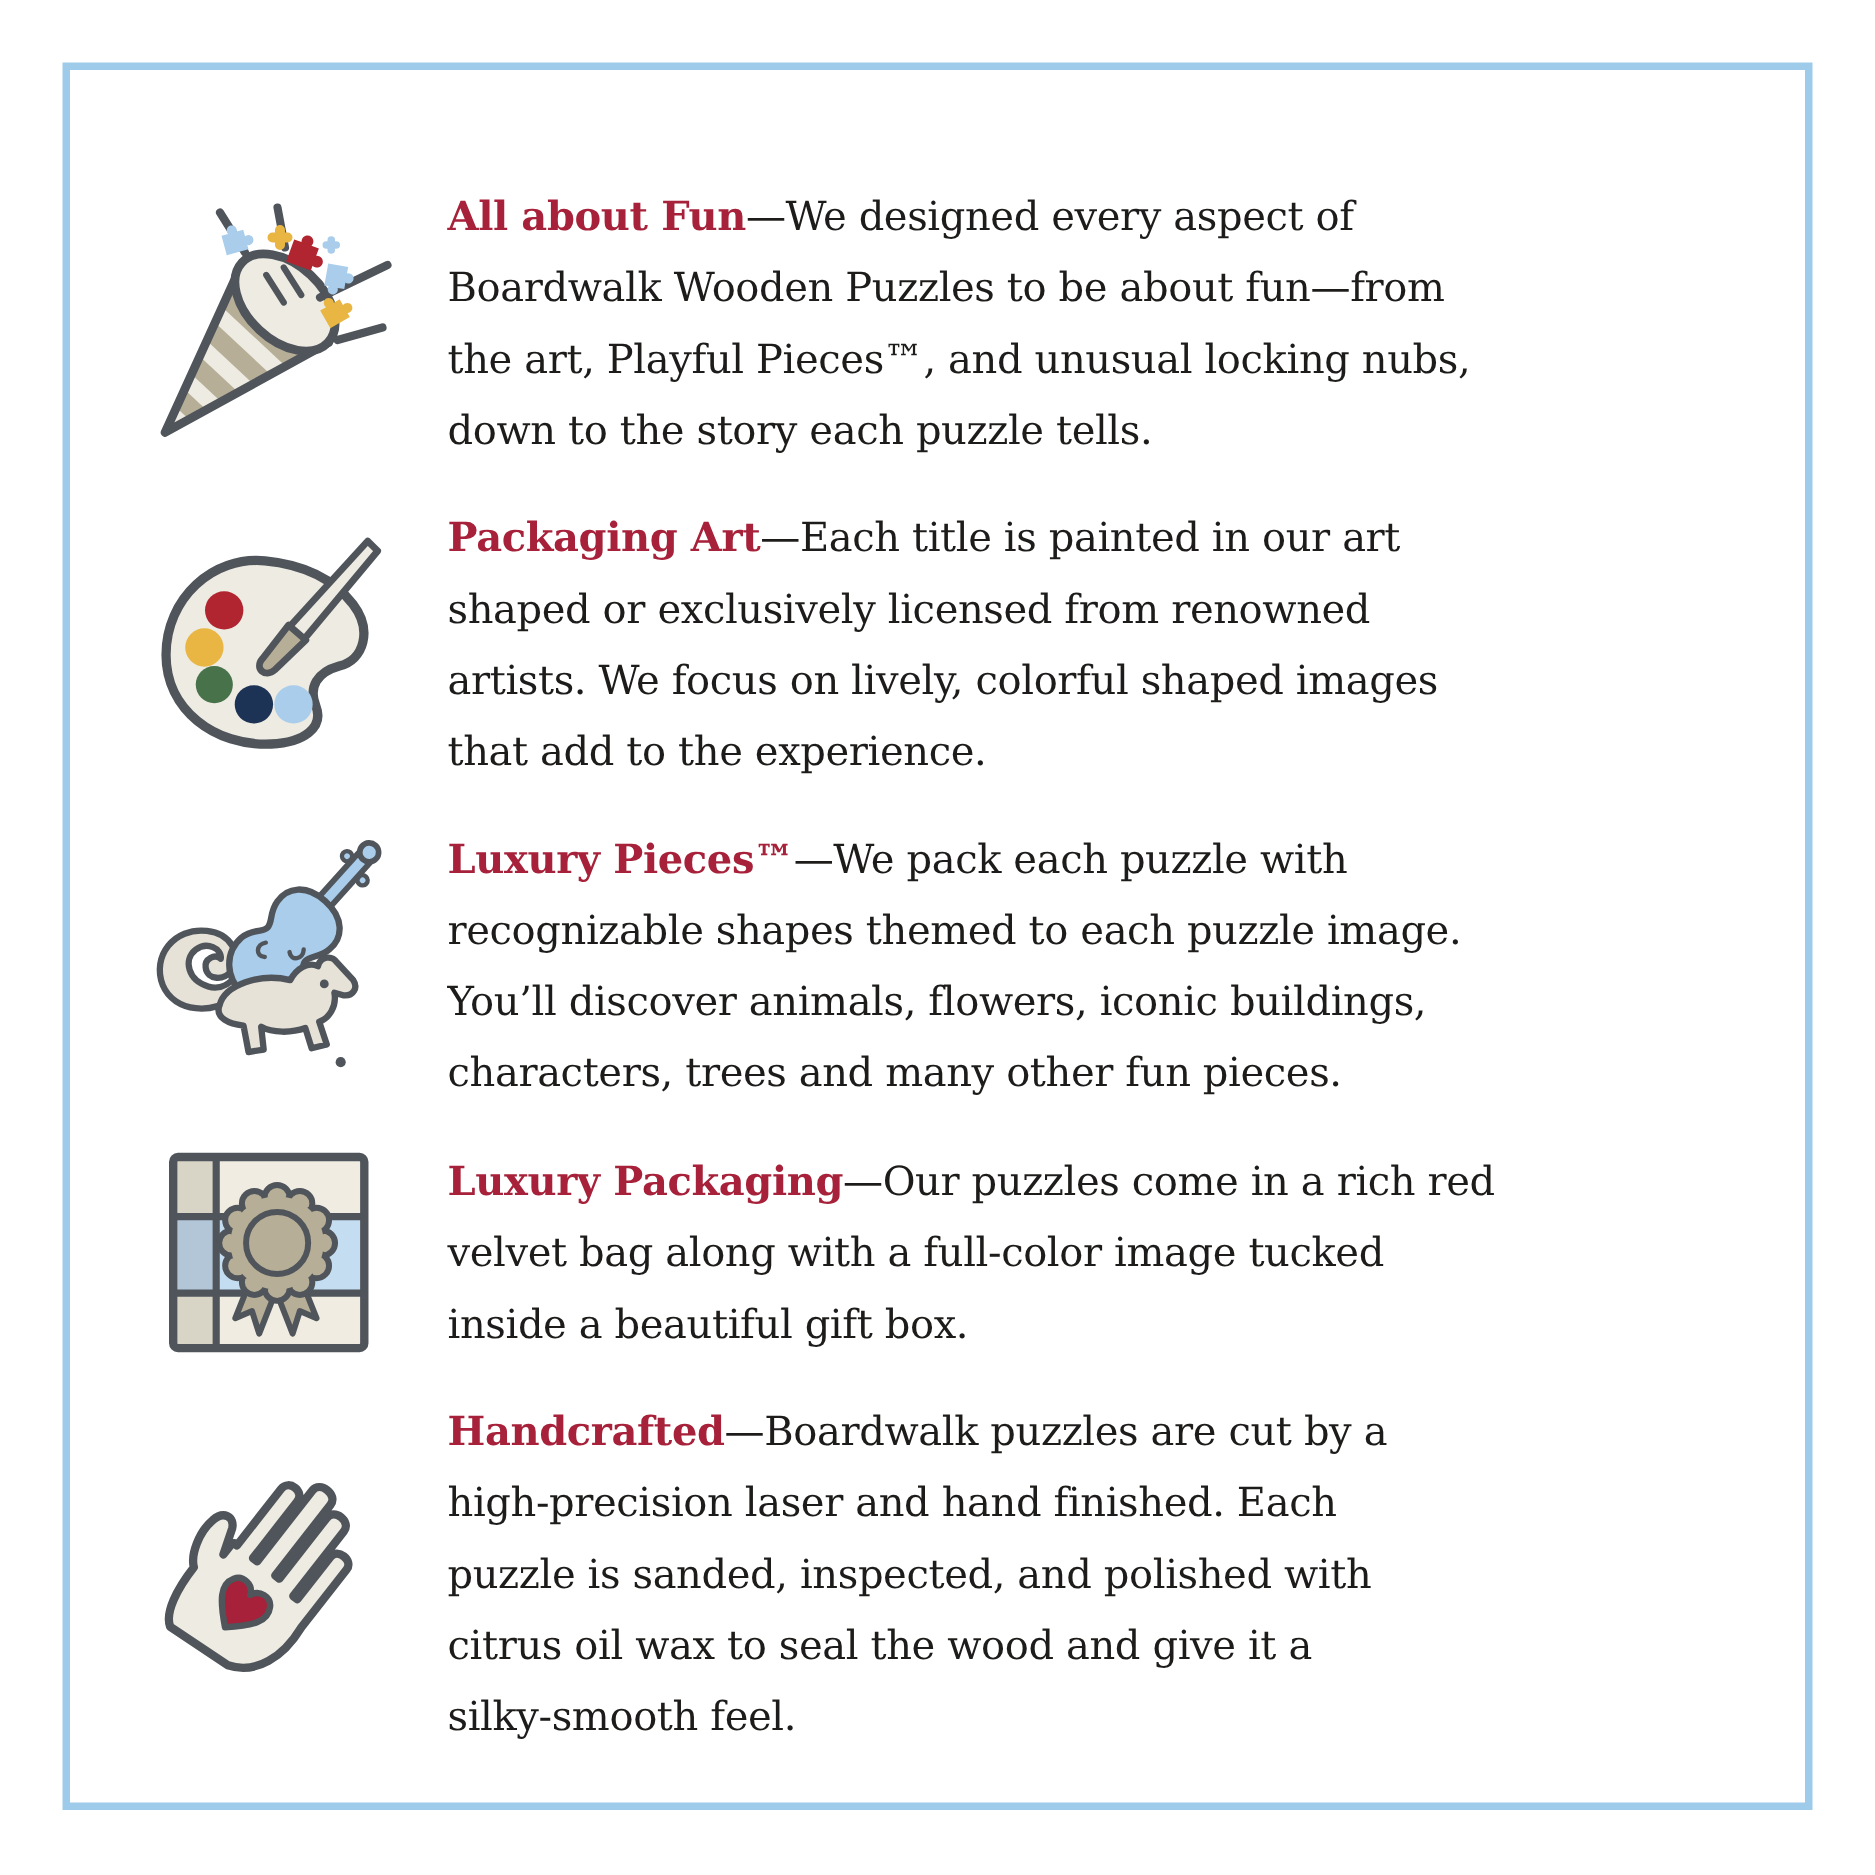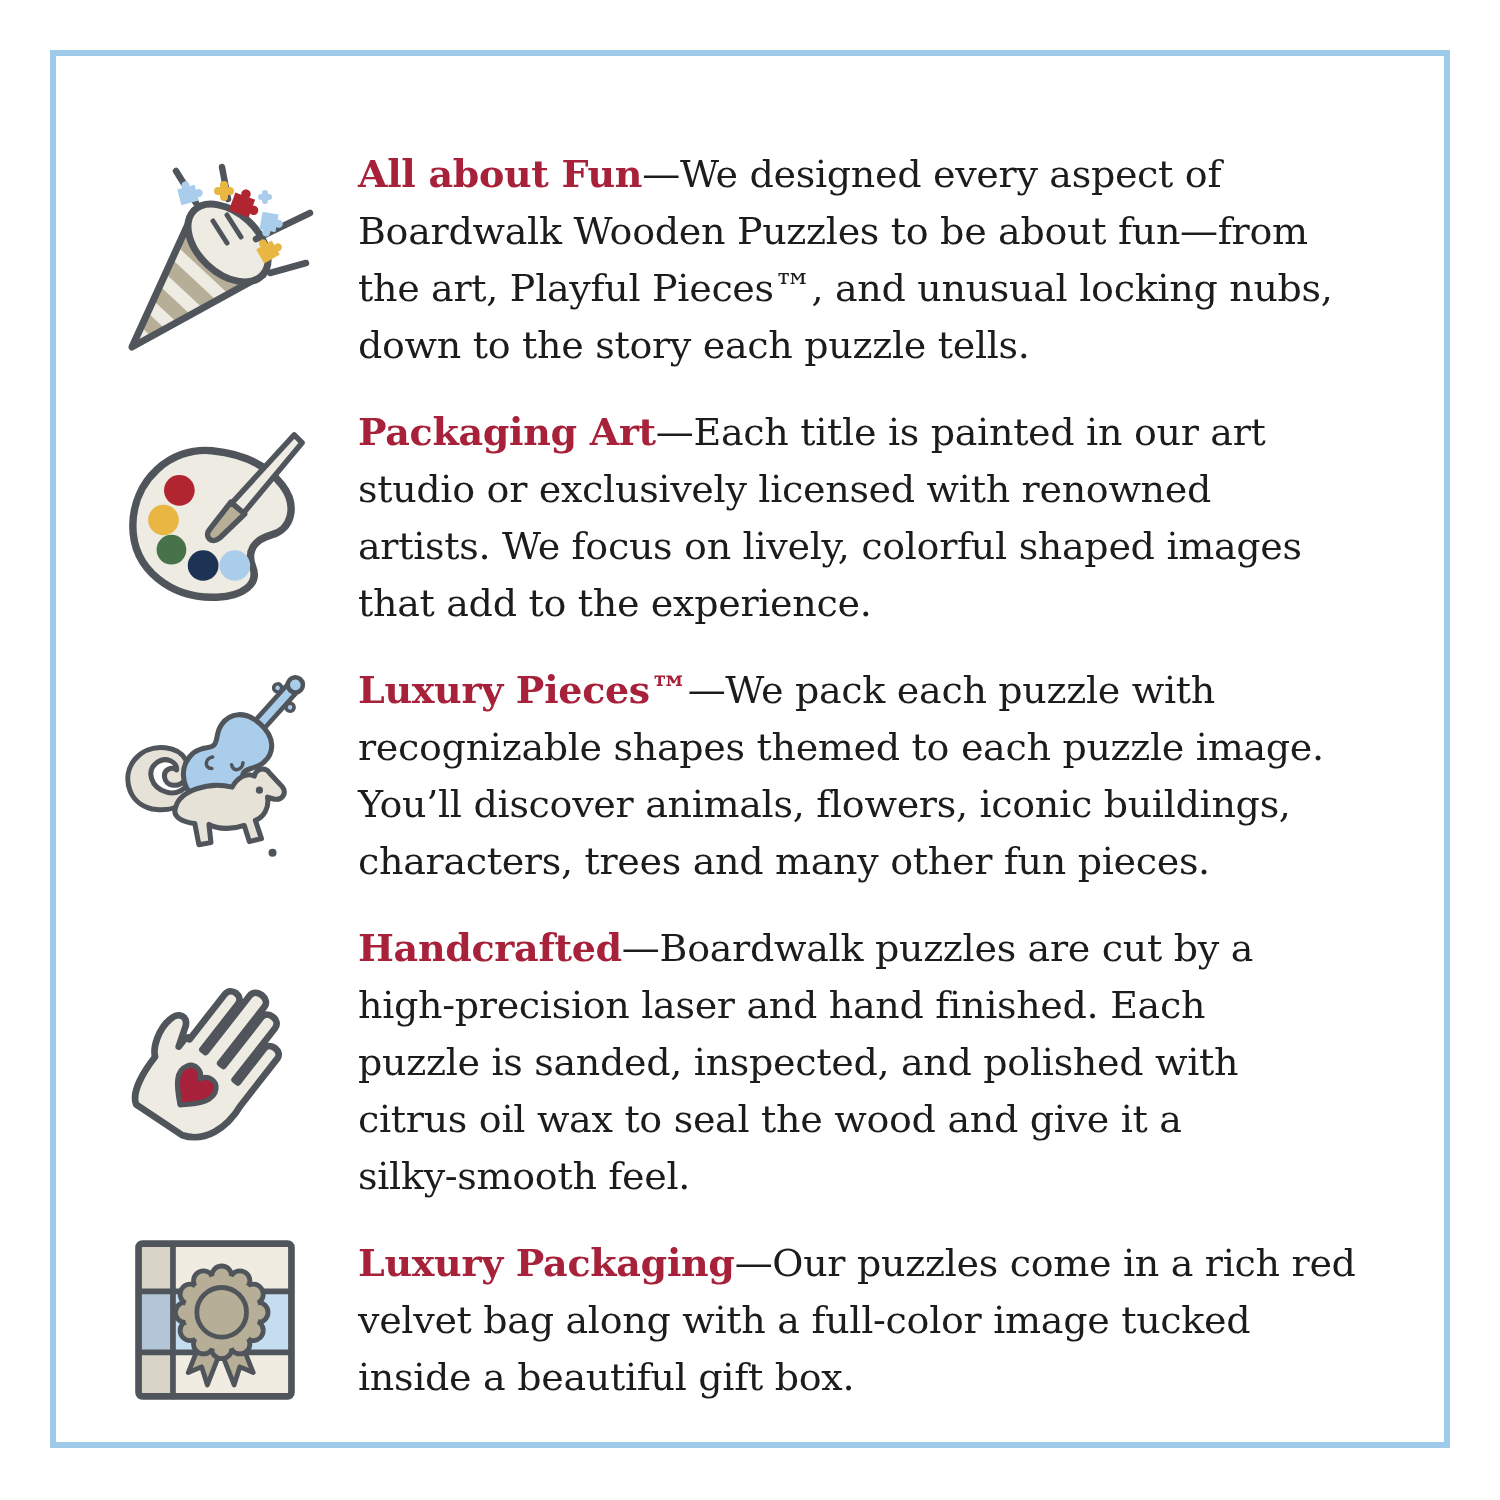--- a/index.html
+++ b/index.html
@@ -6,21 +6,21 @@
     --border:#9ECBEA; --ink:#50555B; --text:#1D1C1A; --red:#A62139; --red2:#B0252F;
     --cream:#EDEBE2; --beige:#E6E2D8; --tan:#B6AE96; --lblue:#A9CDEB; --gold:#E9B644;
     --green:#47724A; --navy:#1D3355; --cell:#F0ECE2; --strip:#D8D4C6; --stripblue:#B3C6D8; --band:#C4DDF0;
   }
   html,body{margin:0;padding:0;background:#ffffff;}
   body{width:1500px;height:1500px;position:relative;font-family:"DejaVu Serif","Liberation Serif",serif;}
   .frame{position:absolute;left:50px;top:50px;right:50px;bottom:52px;border:6px solid var(--border);box-sizing:border-box;}
   .list{position:absolute;left:90px;top:145px;right:78px;}
   .feature{display:flex;align-items:center;margin-bottom:29px;}
   .icon-cell{flex:0 0 250px;display:flex;justify-content:center;align-items:center;}
-  .text-cell{flex:1;margin-left:18px;font-size:38px;line-height:57px;letter-spacing:-0.3px;color:var(--text);}
+  .text-cell{flex:1;margin-left:18px;font-size:32px;line-height:57px;letter-spacing:-0.3px;color:var(--text);}
   .title{color:var(--red);font-weight:700;}
   .body{white-space:pre-line;}
   svg .ln{stroke:var(--ink);stroke-linecap:round;stroke-linejoin:round;fill:none;}
   svg .f-cream{fill:var(--cream);} svg .f-beige{fill:var(--beige);} svg .f-tan{fill:var(--tan);}
   svg .f-blue{fill:var(--lblue);} svg .f-gold{fill:var(--gold);} svg .f-red{fill:var(--red2);}
   svg .f-green{fill:var(--green);} svg .f-navy{fill:var(--navy);} svg .f-ink{fill:var(--ink);}
   svg .f-cell{fill:var(--cell);} svg .f-strip{fill:var(--strip);} svg .f-stripblue{fill:var(--stripblue);} svg .f-band{fill:var(--band);}
   svg .f-heart{fill:var(--red);}
 </style>
 </head>
@@ -74,21 +74,21 @@
         <circle cx="48" cy="102" r="15.5" class="f-gold"></circle>
         <circle cx="56" cy="132" r="15" class="f-green"></circle>
         <circle cx="88" cy="148" r="15.5" class="f-navy"></circle>
         <circle cx="120" cy="148" r="15.5" class="f-blue"></circle>
         <path d="M180,16 L188,24 L128,96 L116,86 Z" class="f-cream ln" stroke-width="5.5"></path>
         <path d="M116,84 L130,96 L105,120 C97,127 88,119 95,111 Z" class="f-tan ln" stroke-width="5.5"></path>
       </svg>
     </div>
     <div class="text-cell">
       <span class="title">Packaging Art</span><span class="body">—Each title is painted in our art
-studio or exclusively licensed with renowned
+shaped or exclusively licensed from renowned
 artists. We focus on lively, colorful shaped images
 that add to the experience.</span>
     </div>
   </div>
 
   <div class="feature">
     <div class="icon-cell">
       <svg width="212" height="212" viewBox="0 0 210 210">
         <path d="M80,128 C62,144 30,142 21,120 C12,97 30,74 56,77 C75,79 84,96 76,108 C70,117 56,116 55,106 C54,99 62,95 67,99 C68,91 56,85 47,92 C37,100 41,116 57,121 C67,124 74,119 80,112 Z" class="f-beige ln" stroke-width="5"></path>
         <g transform="translate(115,92) rotate(42)">
@@ -102,38 +102,20 @@
         <path d="M66,136 C70,120 98,110 122,116 C127,107 136,101 144,105 C146,97 155,96 159,102 L172,116 C176,122 172,129 164,128 L157,126 C159,137 153,146 145,149 L151,167 L139,170 L134,154 C123,158 108,158 99,153 L101,171 L89,173 L85,152 C74,151 62,146 66,136 Z" class="f-beige ln" stroke-width="5"></path>
         <circle cx="149" cy="119" r="3.5" class="f-ink"></circle>
         <circle cx="162" cy="181" r="4" class="f-ink"></circle>
       </svg>
     </div>
     <div class="text-cell">
       <span class="title">Luxury Pieces™</span><span class="body">—We pack each puzzle with
 recognizable shapes themed to each puzzle image.
 You’ll discover animals, flowers, iconic buildings,
 characters, trees and many other fun pieces.</span>
-    </div>
-  </div>
-
-  <div class="feature">
-    <div class="icon-cell">
-      <svg width="205" height="205" viewBox="0 0 200 200">
-        <g transform="rotate(38 100 110)">
-          <path d="M58,182 C48,176 44,156 44,134 C36,128 30,110 33,96 C35,85 45,83 49,92 L56,112 L56,104 C56,100 58,98 60,100 L60,44 C60,34 76,34 76,44 L76,100 L80,100 L80,30 C80,20 98,20 98,30 L98,100 L102,100 L102,40 C102,30 119,30 119,40 L119,104 L123,104 L123,62 C123,53 139,53 139,62 L139,120 C142,146 134,170 112,178 Z" class="f-cream ln" stroke-width="6.5"></path>
-          <path d="M92,156 C76,142 68,132 74,122 C78,115 89,116 92,124 C95,116 106,115 110,122 C116,132 108,142 92,156 Z" class="f-heart ln" stroke-width="5"></path>
-        </g>
-      </svg>
-    </div>
-    <div class="text-cell">
-      <span class="title">Handcrafted</span><span class="body">—Boardwalk puzzles are cut by a
-high-precision laser and hand finished. Each
-puzzle is sanded, inspected, and polished with
-citrus oil wax to seal the wood and give it a
-silky-smooth feel.</span>
     </div>
   </div>
 
   <div class="feature">
     <div class="icon-cell">
       <svg width="172" height="172" viewBox="0 0 180 180">
         <rect x="10" y="10" width="160" height="160" rx="4" class="f-cell"></rect>
         <rect x="10" y="10" width="36" height="50" class="f-strip"></rect>
         <rect x="10" y="60" width="36" height="64" class="f-stripblue"></rect>
         <rect x="10" y="124" width="36" height="46" class="f-strip"></rect>
@@ -162,13 +144,31 @@
         </g>
       </svg>
     </div>
     <div class="text-cell">
       <span class="title">Luxury Packaging</span><span class="body">—Our puzzles come in a rich red
 velvet bag along with a full-color image tucked
 inside a beautiful gift box.</span>
     </div>
   </div>
 
+  <div class="feature">
+    <div class="icon-cell">
+      <svg width="205" height="205" viewBox="0 0 200 200">
+        <g transform="rotate(38 100 110)">
+          <path d="M58,182 C48,176 44,156 44,134 C36,128 30,110 33,96 C35,85 45,83 49,92 L56,112 L56,104 C56,100 58,98 60,100 L60,44 C60,34 76,34 76,44 L76,100 L80,100 L80,30 C80,20 98,20 98,30 L98,100 L102,100 L102,40 C102,30 119,30 119,40 L119,104 L123,104 L123,62 C123,53 139,53 139,62 L139,120 C142,146 134,170 112,178 Z" class="f-cream ln" stroke-width="6.5"></path>
+          <path d="M92,156 C76,142 68,132 74,122 C78,115 89,116 92,124 C95,116 106,115 110,122 C116,132 108,142 92,156 Z" class="f-heart ln" stroke-width="5"></path>
+        </g>
+      </svg>
+    </div>
+    <div class="text-cell">
+      <span class="title">Handcrafted</span><span class="body">—Boardwalk puzzles are cut by a
+high-precision laser and hand finished. Each
+puzzle is sanded, inspected, and polished with
+citrus oil wax to seal the wood and give it a
+silky-smooth feel.</span>
+    </div>
+  </div>
+
 </div>
 
 </body></html>

